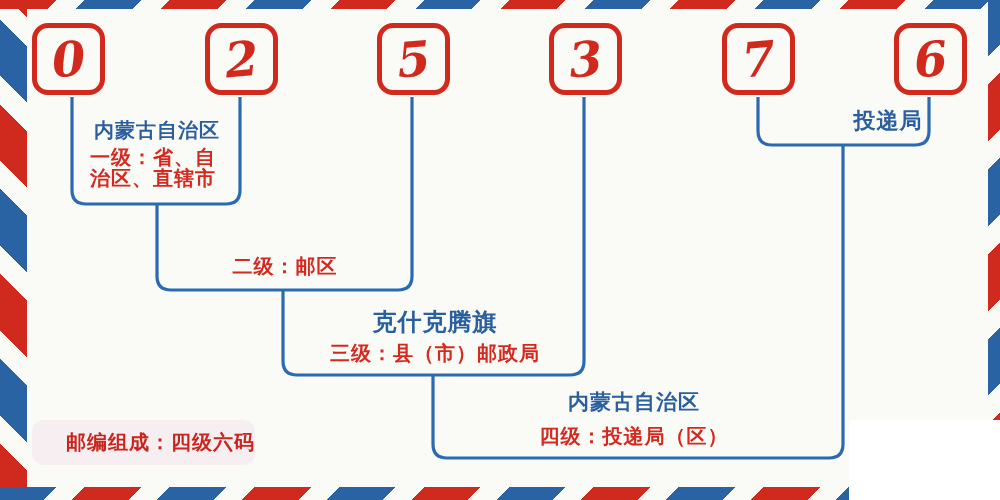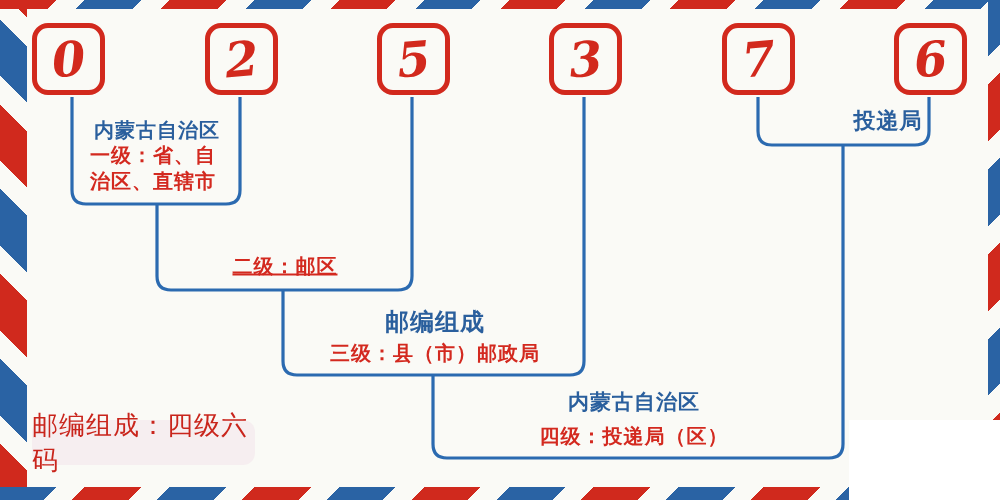--- a/index.html
+++ b/index.html
@@ -42,27 +42,27 @@
   .digit{
     font-family:"DejaVu Serif", serif;
     font-style:italic;font-weight:bold;
     font-size:48px;line-height:1;color:#d2291d;
     transform:rotate(-5deg);
   }
 
   .lbl{position:absolute;transform:translate(-50%,-50%);white-space:nowrap;}
   .lbl-blue{color:#2a5f9d;font-weight:bold;font-size:20px;letter-spacing:1px;}
   .lbl-red{color:#d3291f;font-weight:bold;font-size:20px;letter-spacing:1px;}
-  .lbl-wrap{white-space:normal;word-break:break-all;line-height:26px;}
+  .lbl-wrap{white-space:normal;word-break:break-all;line-height:21px;}
 
   .badge{
     position:absolute;left:32px;top:420px;width:223px;height:45px;
     background:#f6eef0;border-radius:12px;
-    display:flex;align-items:center;justify-content:center;
-    color:#c9251c;font-weight:normal;font-size:26px;letter-spacing:1px;
+    display:flex;align-items:center;justify-content:flex-end;
+    color:#c9251c;font-weight:bold;font-size:20px;letter-spacing:1px;
   }
 </style>
 </head>
 <body>
 
 <div class="stage">
 
   <div class="stripe stripe-top"></div>
   <div class="stripe stripe-left"></div>
   <div class="stripe stripe-right"></div>
@@ -92,23 +92,23 @@
   <div class="digit-box" style="left:722px;">
     <span class="digit">7</span>
   </div>
   <div class="digit-box" style="left:894px;">
     <span class="digit">6</span>
   </div>
 
   <div class="lbl lbl-blue" style="left:157px;top:130px;font-size:20px;">内蒙古自治区</div>
   <div class="lbl lbl-red lbl-wrap" style="left:157px;top:168px;width:134px;">一级：省、自治区、直辖市</div>
 
-  <div class="lbl lbl-red" style="left:285px;top:266px;text-decoration:underline;">二级：邮区</div>
+  <div class="lbl lbl-red" style="left:285px;top:266px;">二级：邮区</div>
 
-  <div class="lbl lbl-blue" style="left:435px;top:322px;font-size:24px;">邮编组成</div>
+  <div class="lbl lbl-blue" style="left:435px;top:322px;font-size:24px;">克什克腾旗</div>
   <div class="lbl lbl-red" style="left:435px;top:353px;">三级：县（市）邮政局</div>
 
   <div class="lbl lbl-blue" style="left:844px;top:121px;font-size:22px;margin-left:44px;">投递局</div>
 
   <div class="lbl lbl-blue" style="left:634px;top:402px;font-size:21px;">内蒙古自治区</div>
   <div class="lbl lbl-red" style="left:634px;top:436px;">四级：投递局（区）</div>
 
   <div class="badge">
     <span>邮编组成：四级六码</span>
   </div>

